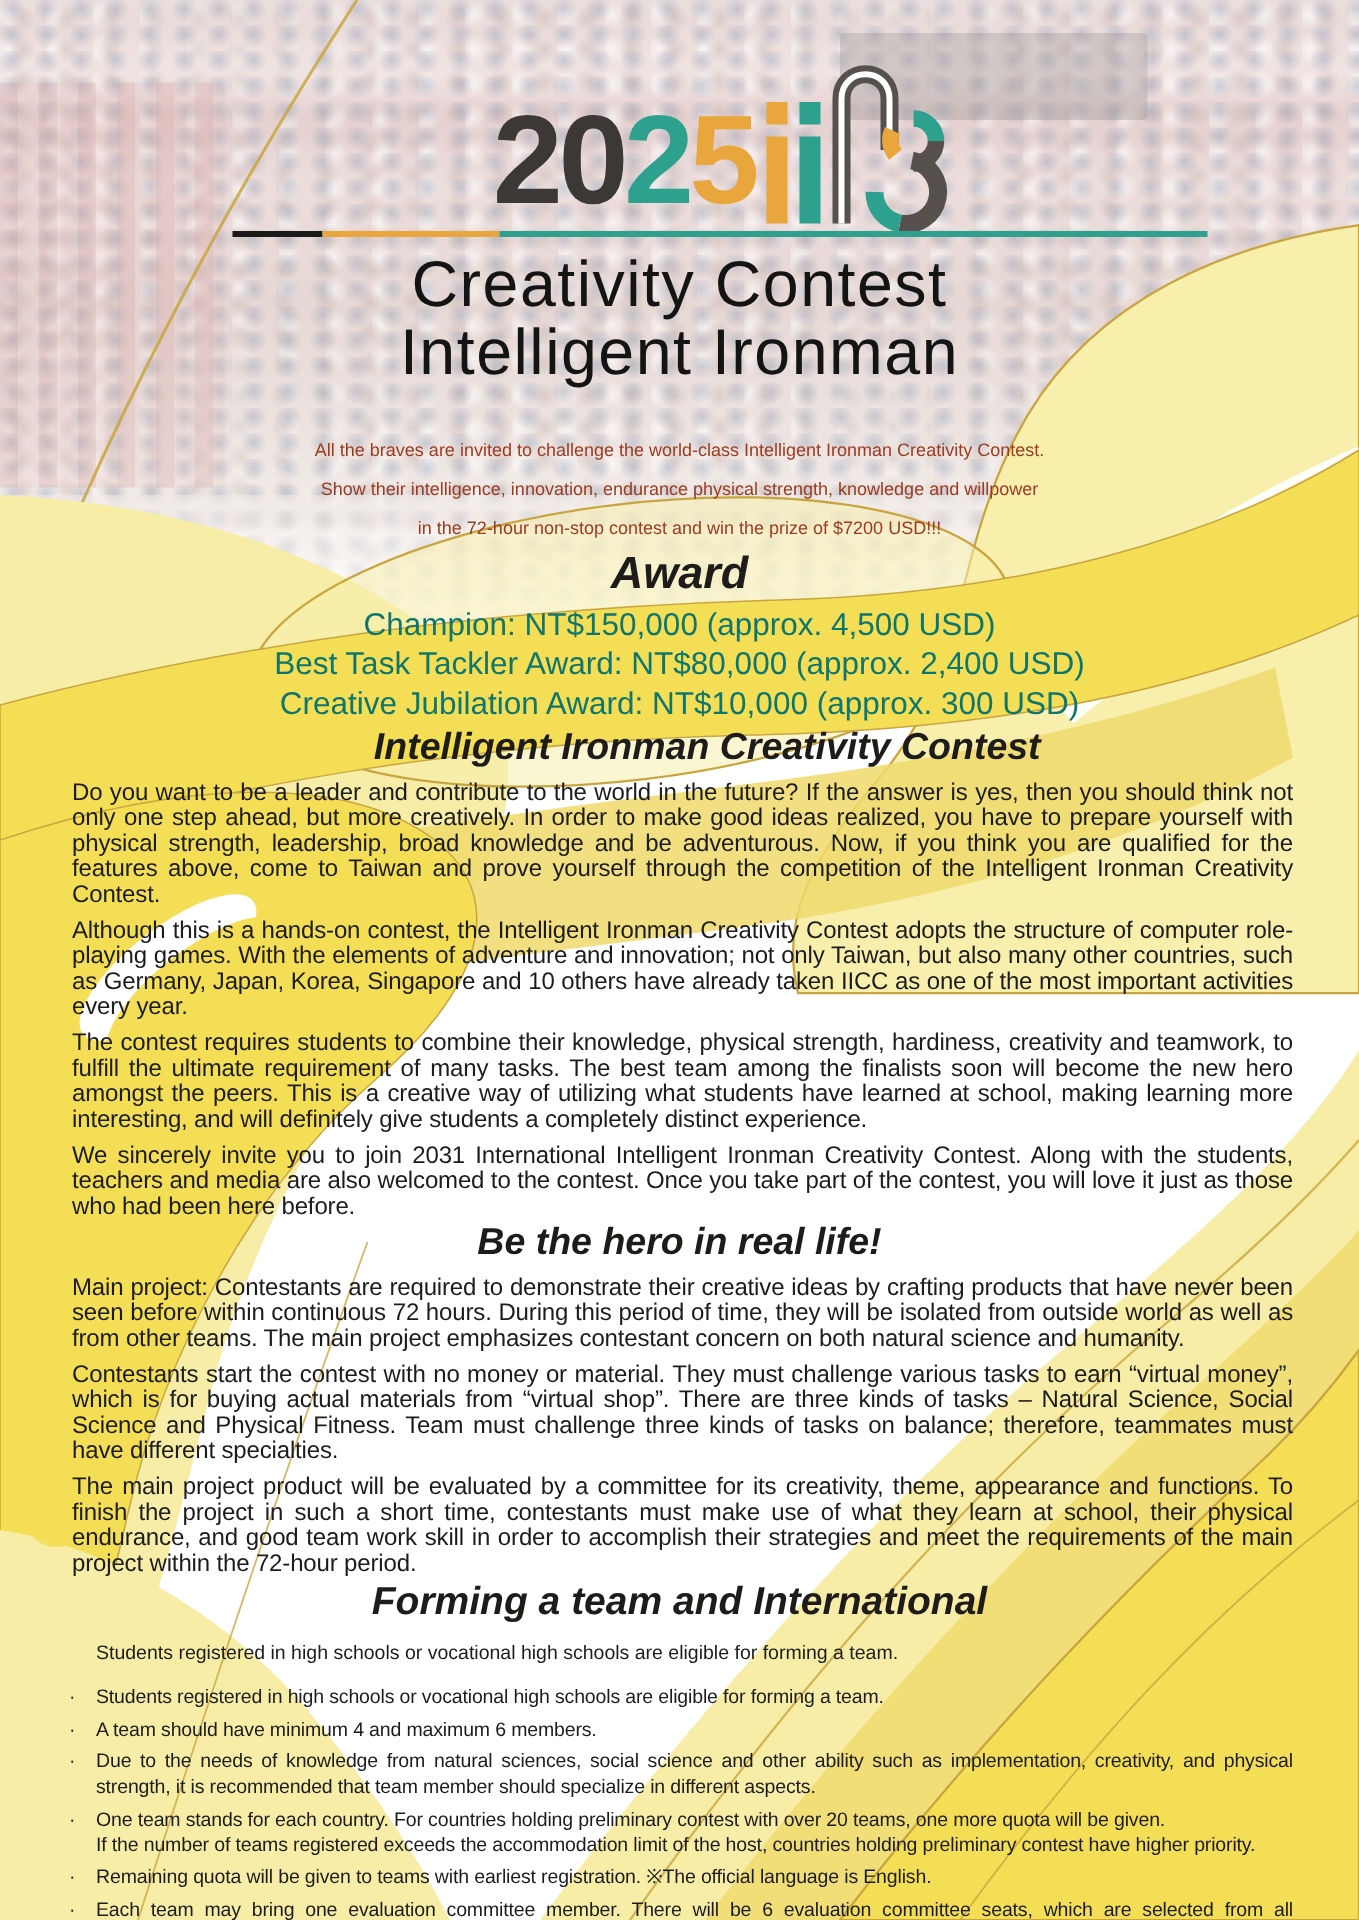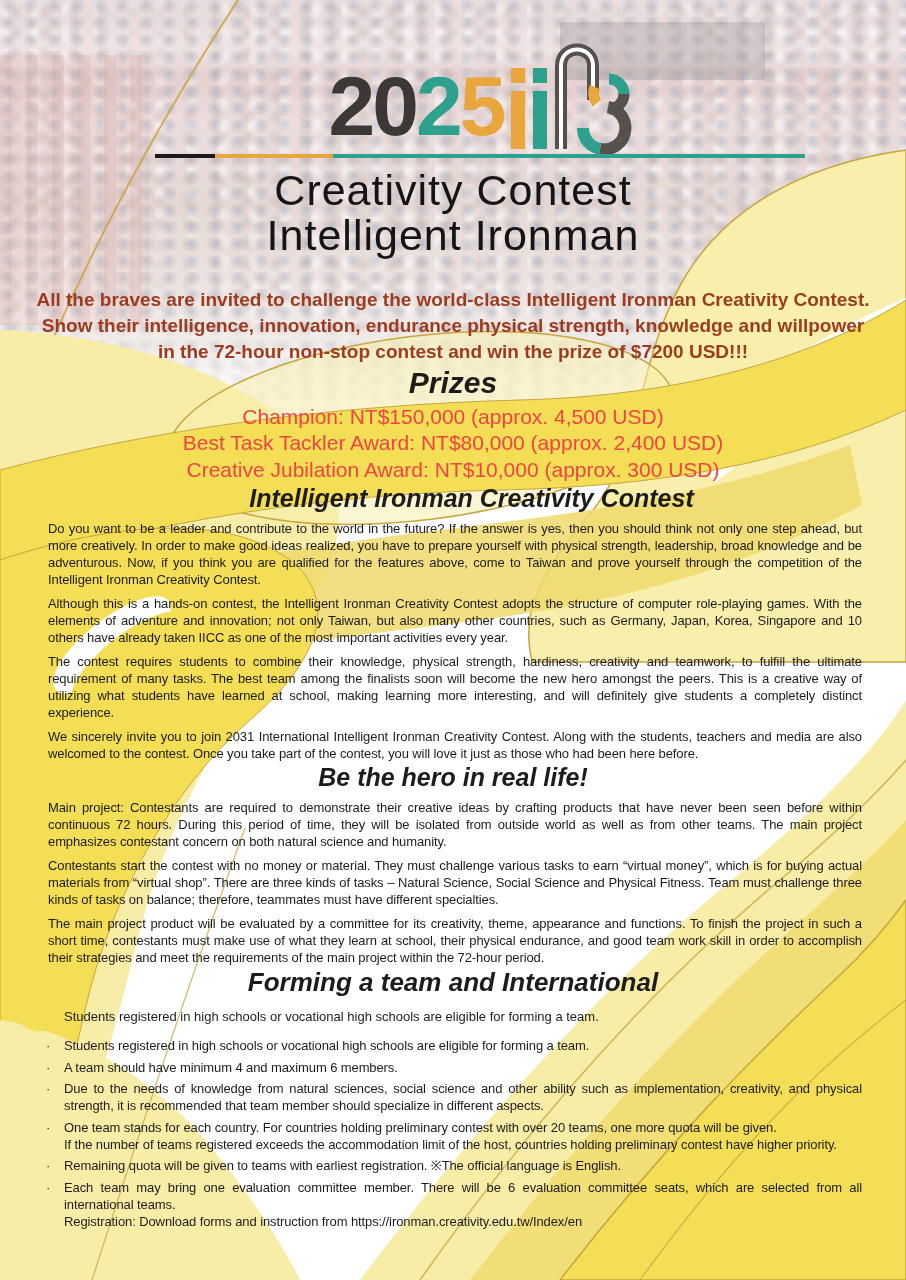--- a/index.html
+++ b/index.html
@@ -34,29 +34,29 @@
   .logo-year{font-weight:700;font-size:84px;line-height:92px;letter-spacing:-3px;}
   .l20{color:#3c3836;}
   .l2{color:#2ea18e;}
   .l5{color:#e8a63c;}
   .logo-iic{margin:0 0 -6px 6px;}
   .rule{display:flex;height:4px;margin:2px 0 0 155px;width:650px;}
   .rule .r-black{width:60px;background:#1c1a19;}
   .rule .r-gold{width:118px;background:#e8a63c;}
   .rule .r-teal{width:472px;background:#2fa08d;}
   .title{margin-top:10px;text-align:center;font-size:43px;line-height:45px;font-weight:400;letter-spacing:1px;color:#141414;}
-  .intro{margin-top:22px;text-align:center;font-weight:700;font-size:19px;line-height:26px;color:#9c3b20;}
+  .intro{margin-top:22px;text-align:center;font-weight:400;font-size:12px;line-height:26px;color:#9c3b20;}
   .intro-line{display:block;}
   h2.sec{margin:0;text-align:center;font-style:italic;font-weight:700;color:#1e1c1a;}
   .prizes-h{margin-top:11px;font-size:30px;line-height:36px;}
-  .prize-list{margin-top:3px;text-align:center;font-size:21px;line-height:26.5px;color:#ef4444;}
+  .prize-list{margin-top:3px;text-align:center;font-size:21px;line-height:26.5px;color:#0f766e;}
   .tax{margin-top:3px;text-align:center;font-weight:700;font-size:17.5px;color:#0f0f0f;}
   .about-h{margin-top:26px;font-size:25px;line-height:30px;padding-left:37px;}
   .paras{margin:7px 44px 0 48px;}
-  .paras p{margin:0 0 7px 0;font-size:13px;line-height:17px;letter-spacing:-.1px;text-align:justify;color:#1c1c1c;}
+  .paras p{margin:0 0 7px 0;font-size:16px;line-height:17px;letter-spacing:-.1px;text-align:justify;color:#1c1c1c;}
   .paras p:last-child{margin-bottom:0;}
   .hero-h{margin-top:12px;font-size:25px;line-height:30px;}
   .team-h{margin-top:10px;font-size:26px;line-height:32px;}
   .lead{margin:10px 44px 0 64px;font-size:13px;line-height:17px;color:#1c1c1c;}
   .bullets{margin:12px 44px 0 46px;}
   .bullet-row{display:flex;margin-top:4.5px;}
   .bullet-marker{width:18px;flex:0 0 18px;font-size:13px;line-height:17px;color:#1c1c1c;}
   .bullet-text{flex:1;font-size:13px;line-height:17px;letter-spacing:-.1px;text-align:justify;white-space:pre-line;color:#1c1c1c;}
 </style>
 </head>
@@ -142,21 +142,21 @@
     </h1>
 
     <div class="intro">
 
     <span class="intro-line">All the braves are invited to challenge the world-class Intelligent Ironman Creativity Contest.</span>
         <span class="intro-line">Show their intelligence, innovation, endurance physical strength, knowledge and willpower</span>
         <span class="intro-line">in the 72-hour non-stop contest and win the prize of $7200 USD!!!</span>
       </div>
 
     <section>
-      <h2 class="sec prizes-h">Prizes</h2>
+      <h2 class="sec prizes-h">Award</h2>
       <div class="prize-list">
 
       <div class="prize-item">Champion: NT$150,000 (approx. 4,500 USD)</div>
           <div class="prize-item">Best Task Tackler Award: NT$80,000 (approx. 2,400 USD)</div>
           <div class="prize-item">Creative Jubilation Award: NT$10,000 (approx. 300 USD)</div>
         </div>
     </section>
 
     <section>
       <h2 class="sec about-h">Intelligent Ironman Creativity Contest</h2>

